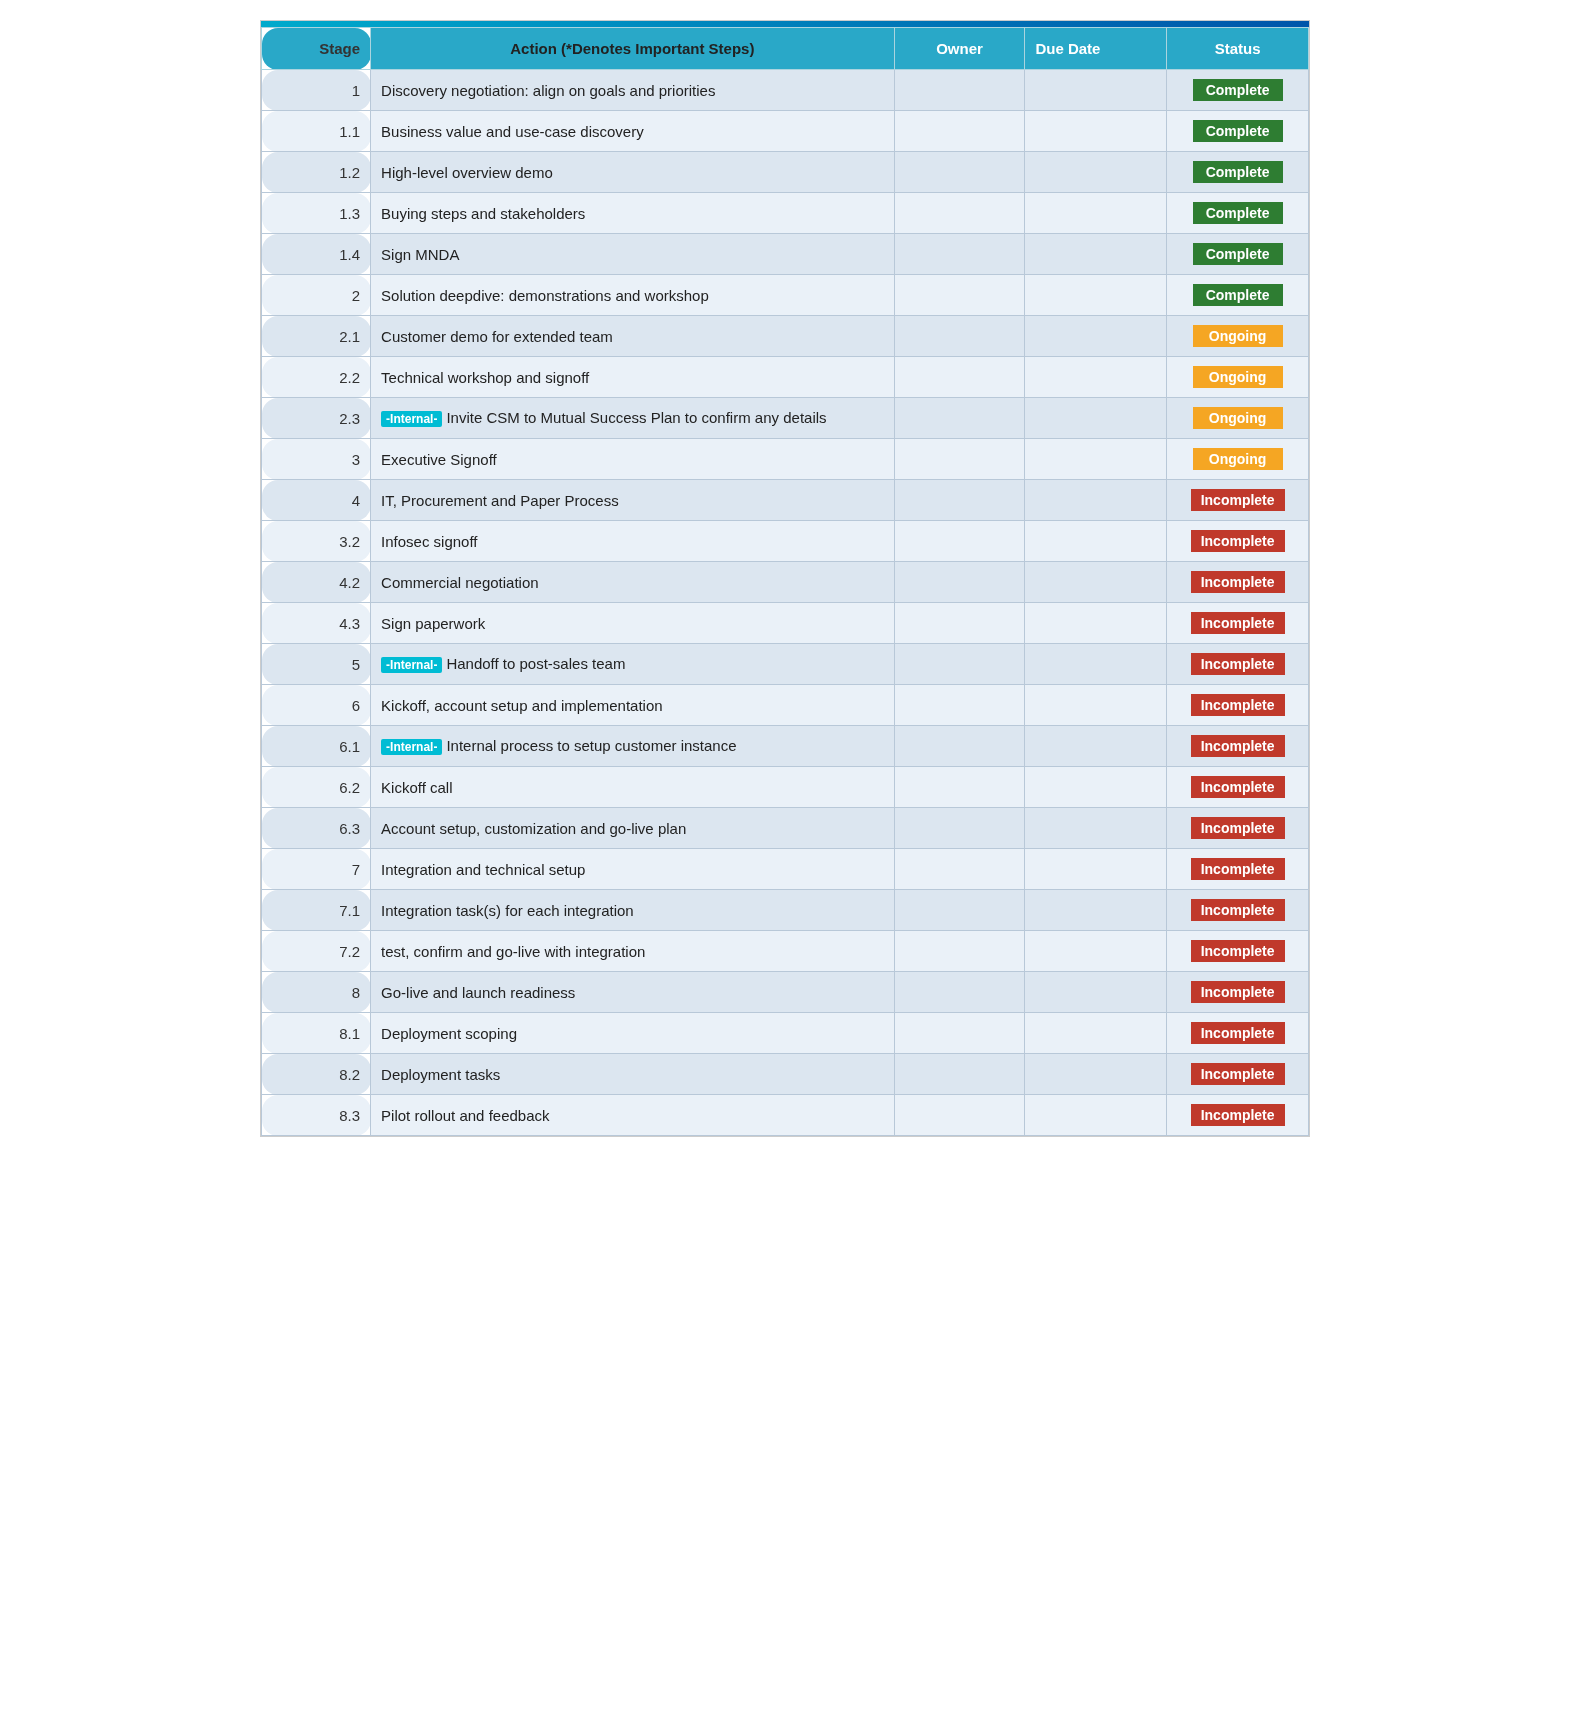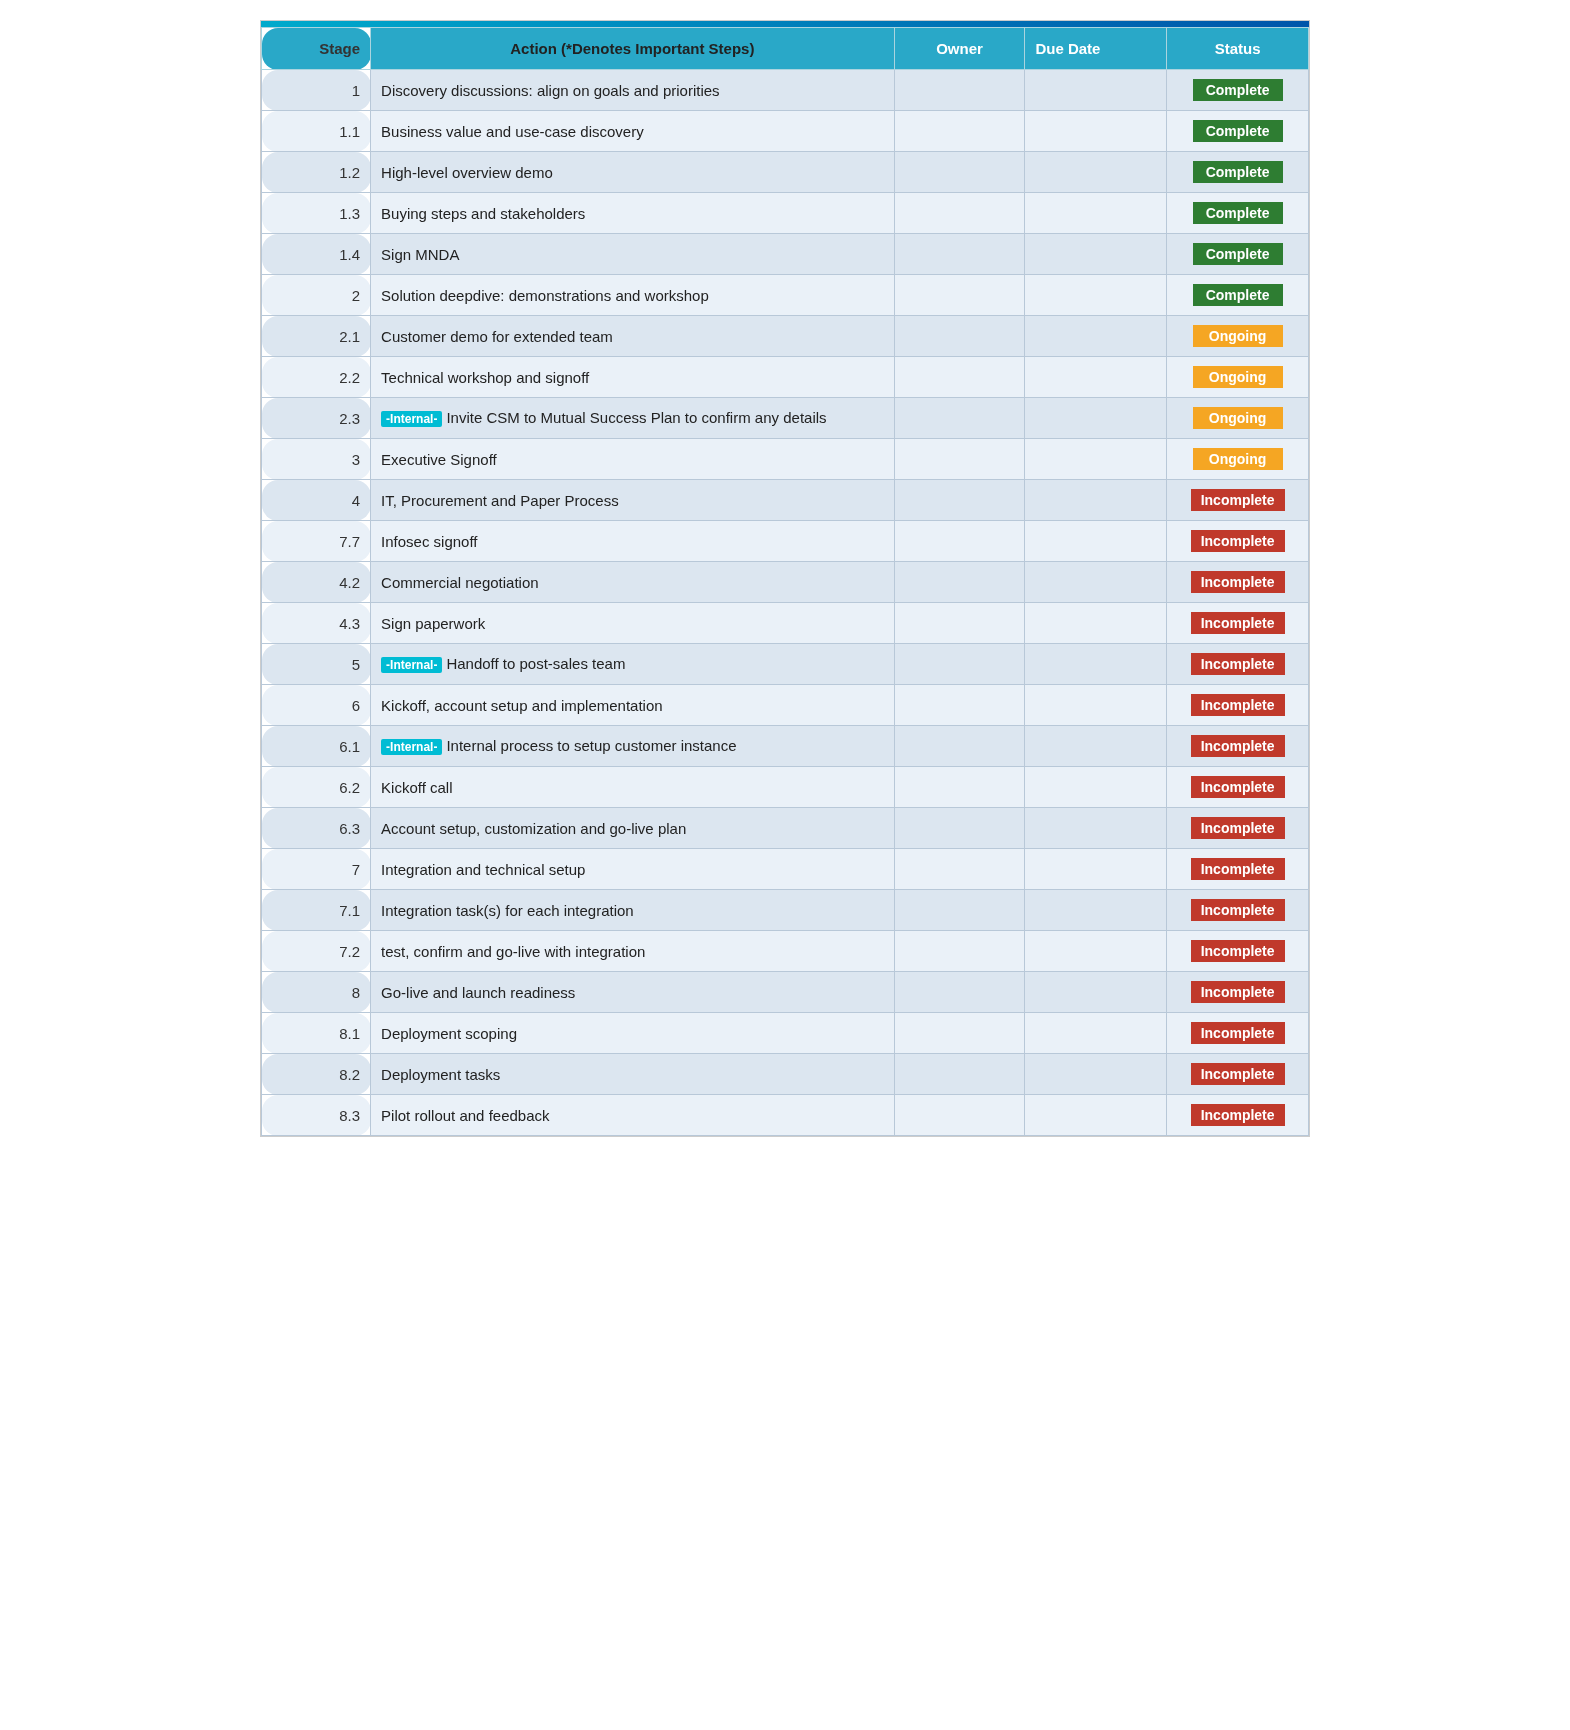--- a/index.html
+++ b/index.html
@@ -114,21 +114,21 @@
         <th class="stage-col">Stage</th>
         <th class="action-col">Action (*Denotes Important Steps)</th>
         <th class="owner-col">Owner</th>
         <th class="duedate-col">Due Date</th>
         <th class="status-col">Status</th>
       </tr>
     </thead>
     <tbody id="table-body">
     <tr>
           <td class="stage-col">1</td>
-          <td class="action-col">Discovery discussions: align on goals and priorities</td>
+          <td class="action-col">Discovery negotiation: align on goals and priorities</td>
           <td class="owner-col"></td>
           <td class="duedate-col"></td>
           <td class="status-col"><span class="badge badge-complete">Complete</span></td>
         </tr>
         <tr>
           <td class="stage-col">1.1</td>
           <td class="action-col">Business value and use-case discovery</td>
           <td class="owner-col"></td>
           <td class="duedate-col"></td>
           <td class="status-col"><span class="badge badge-complete">Complete</span></td>
@@ -190,21 +190,21 @@
           <td class="status-col"><span class="badge badge-ongoing">Ongoing</span></td>
         </tr>
         <tr>
           <td class="stage-col">4</td>
           <td class="action-col">IT, Procurement and Paper Process</td>
           <td class="owner-col"></td>
           <td class="duedate-col"></td>
           <td class="status-col"><span class="badge badge-incomplete">Incomplete</span></td>
         </tr>
         <tr>
-          <td class="stage-col">7.7</td>
+          <td class="stage-col">3.2</td>
           <td class="action-col">Infosec signoff</td>
           <td class="owner-col"></td>
           <td class="duedate-col"></td>
           <td class="status-col"><span class="badge badge-incomplete">Incomplete</span></td>
         </tr>
         <tr>
           <td class="stage-col">4.2</td>
           <td class="action-col">Commercial negotiation</td>
           <td class="owner-col"></td>
           <td class="duedate-col"></td>

